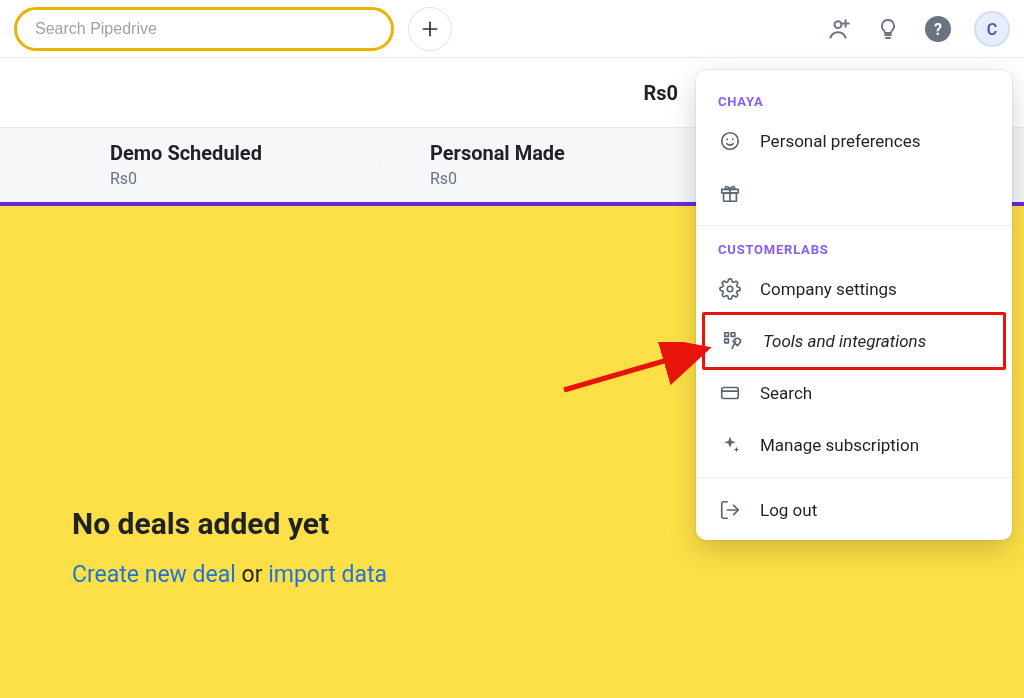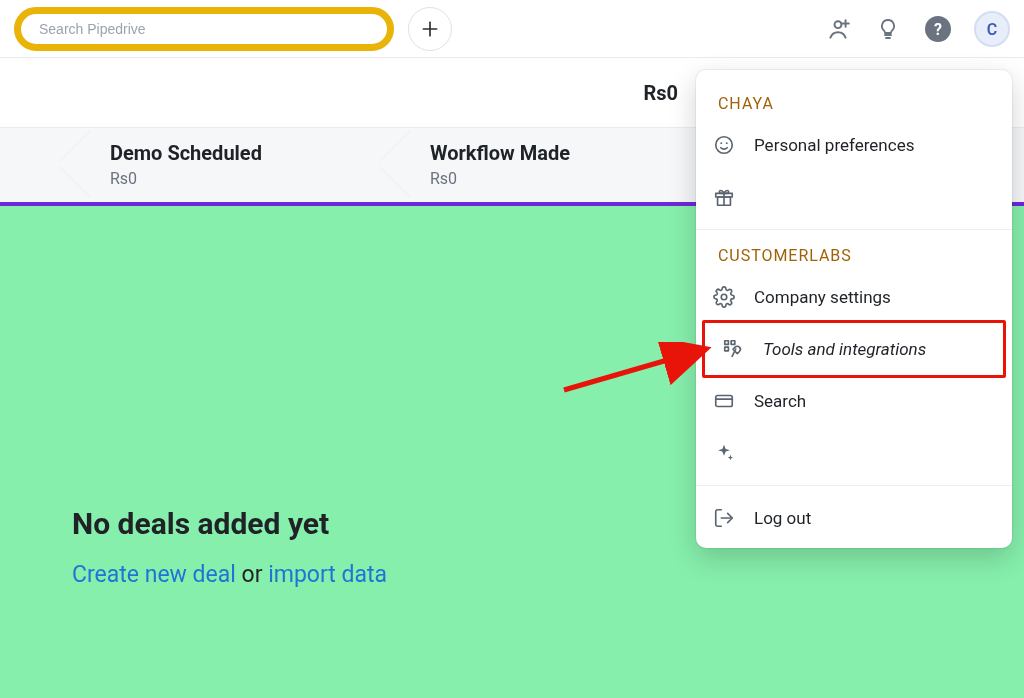--- a/index.html
+++ b/index.html
@@ -11,24 +11,24 @@
     position: relative;
     height: 58px;
     border-bottom: 1px solid #e9ecef;
     display: flex;
     align-items: center;
     padding: 0 14px;
   }
   .search-field {
     width: 380px;
     height: 44px;
-    border: 7px solid #eab308;
+    border: 3px solid #eab308;
     border-radius: 22px;
     padding: 0 18px;
-    font-size: 14px;
+    font-size: 16px;
     color: #6b7280;
     outline: none;
   }
   .search-field::placeholder { color: #9ca3af; }
   .plus-btn {
     width: 44px; height: 44px;
     margin-left: 14px;
     border: 1px solid #dfe3e8;
     border-radius: 50%;
     background: #fff;
@@ -104,21 +104,21 @@
   .stage-sub   { font-size: 16px; color: #6b7280; margin-top: 4px; }
 
   .stage-0 { padding-left: 0; width: 60px; }
   .stage-1 { width: 320px; }
   .stage-2 { width: 320px; }
 
   
   .main-area {
     position: absolute;
     left: 0; right: 0; top: 206px; bottom: 0;
-    background: #86efac;
+    background: #fde047;
   }
   .empty-box {
     position: absolute;
     left: 72px;
     top: 300px;
   }
   .empty-headline {
     font-size: 30px; font-weight: 700; color: #1f2328;
   }
   .empty-actions {
@@ -134,27 +134,27 @@
     top: 70px;
     right: 12px;
     width: 316px;
     background: #fff;
     border-radius: 10px;
     box-shadow: 0 10px 28px rgba(0,0,0,.18), 0 0 0 1px rgba(0,0,0,.05);
     z-index: 50;
     padding: 14px 0 4px;
   }
   .menu-heading {
-    font-size: 16px; font-weight: 400; letter-spacing: 0.06em;
-    color: #a16207;
+    font-size: 13px; font-weight: 700; letter-spacing: 0.06em;
+    color: #8b5cf6;
     padding: 10px 22px 6px;
   }
   .menu-item {
     display: flex; align-items: center; gap: 18px;
-    padding: 14px 16px;
+    padding: 14px 22px;
     font-size: 17px; color: #1f2328;
     cursor: pointer;
   }
   .menu-item .mi-icon {
     width: 24px; height: 24px; color: #5a6570; flex-shrink: 0;
     display: flex; align-items: center; justify-content: center;
   }
   .menu-divider { height: 1px; background: #ececef; margin: 6px 0; }
 
   
@@ -215,21 +215,21 @@
   <span class="summary-value">Rs0</span>
 </div>
 
 <div class="stages">
   <div class="stage stage-0"></div>
   <div class="stage stage-1">
     <span class="stage-title">Demo Scheduled</span>
     <span class="stage-sub">Rs0</span>
   </div>
   <div class="stage stage-2">
-    <span class="stage-title">Workflow Made</span>
+    <span class="stage-title">Personal Made</span>
     <span class="stage-sub">Rs0</span>
   </div>
 </div>
 
 <div class="main-area">
   <div class="empty-box">
     <div class="empty-headline">No deals added yet</div>
     <div class="empty-actions">
       <span class="link">Create new deal</span><span> or </span><span class="link">import data</span>
     </div>
@@ -302,20 +302,21 @@
     <span>Search</span>
   </div>
 
   <div class="menu-item">
     <span class="mi-icon">
       <svg width="22" height="22" viewBox="0 0 24 24" fill="currentColor">
           <path d="M12 3l1.8 4.7L18.5 9l-4.7 1.3L12 15l-1.8-4.7L5.5 9l4.7-1.3z"></path>
           <path d="M19 14l.9 2.3L22 17l-2.1.7L19 20l-.9-2.3L16 17l2.1-.7z"></path>
         </svg>
     </span>
+    <span>Manage subscription</span>
   </div>
 
   <div class="menu-divider"></div>
 
   <div class="menu-item">
     <span class="mi-icon">
       <svg width="22" height="22" viewBox="0 0 24 24" fill="none" stroke="currentColor" stroke-width="1.8" stroke-linecap="round" stroke-linejoin="round">
           <path d="M9 21H5a2 2 0 0 1-2-2V5a2 2 0 0 1 2-2h4"></path>
           <polyline points="16 17 21 12 16 7"></polyline>
           <line x1="21" y1="12" x2="9" y2="12"></line>

